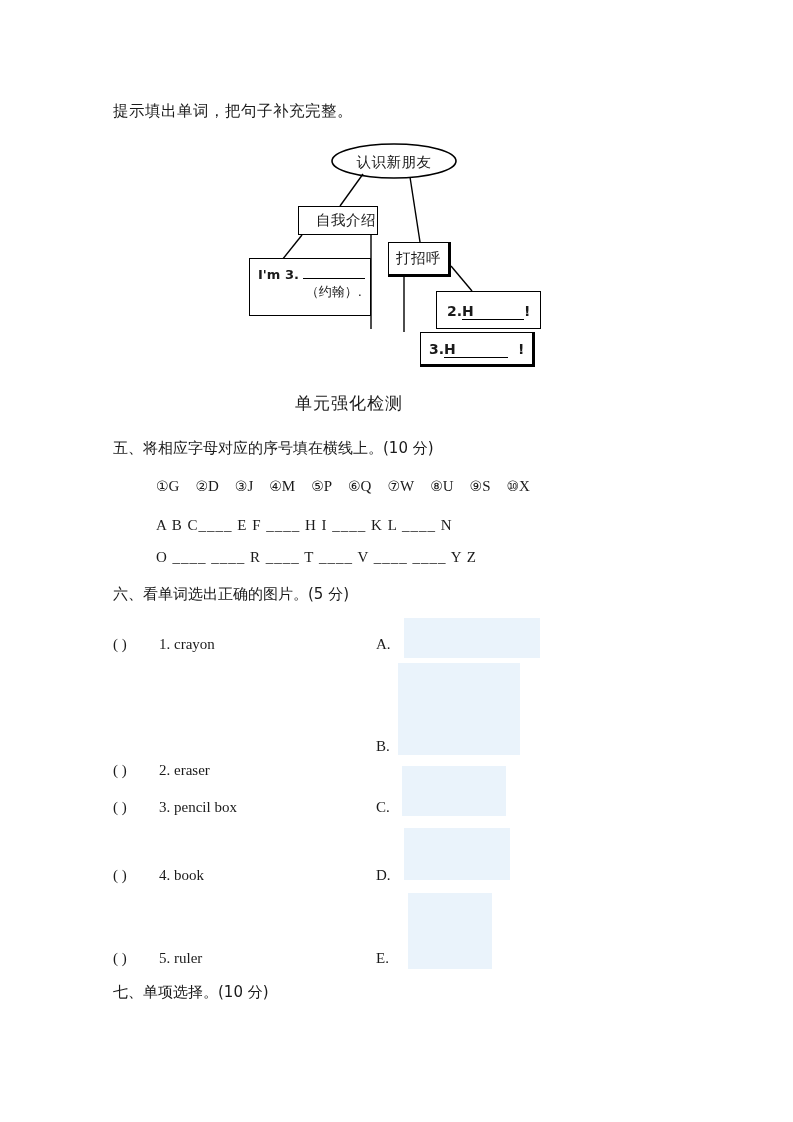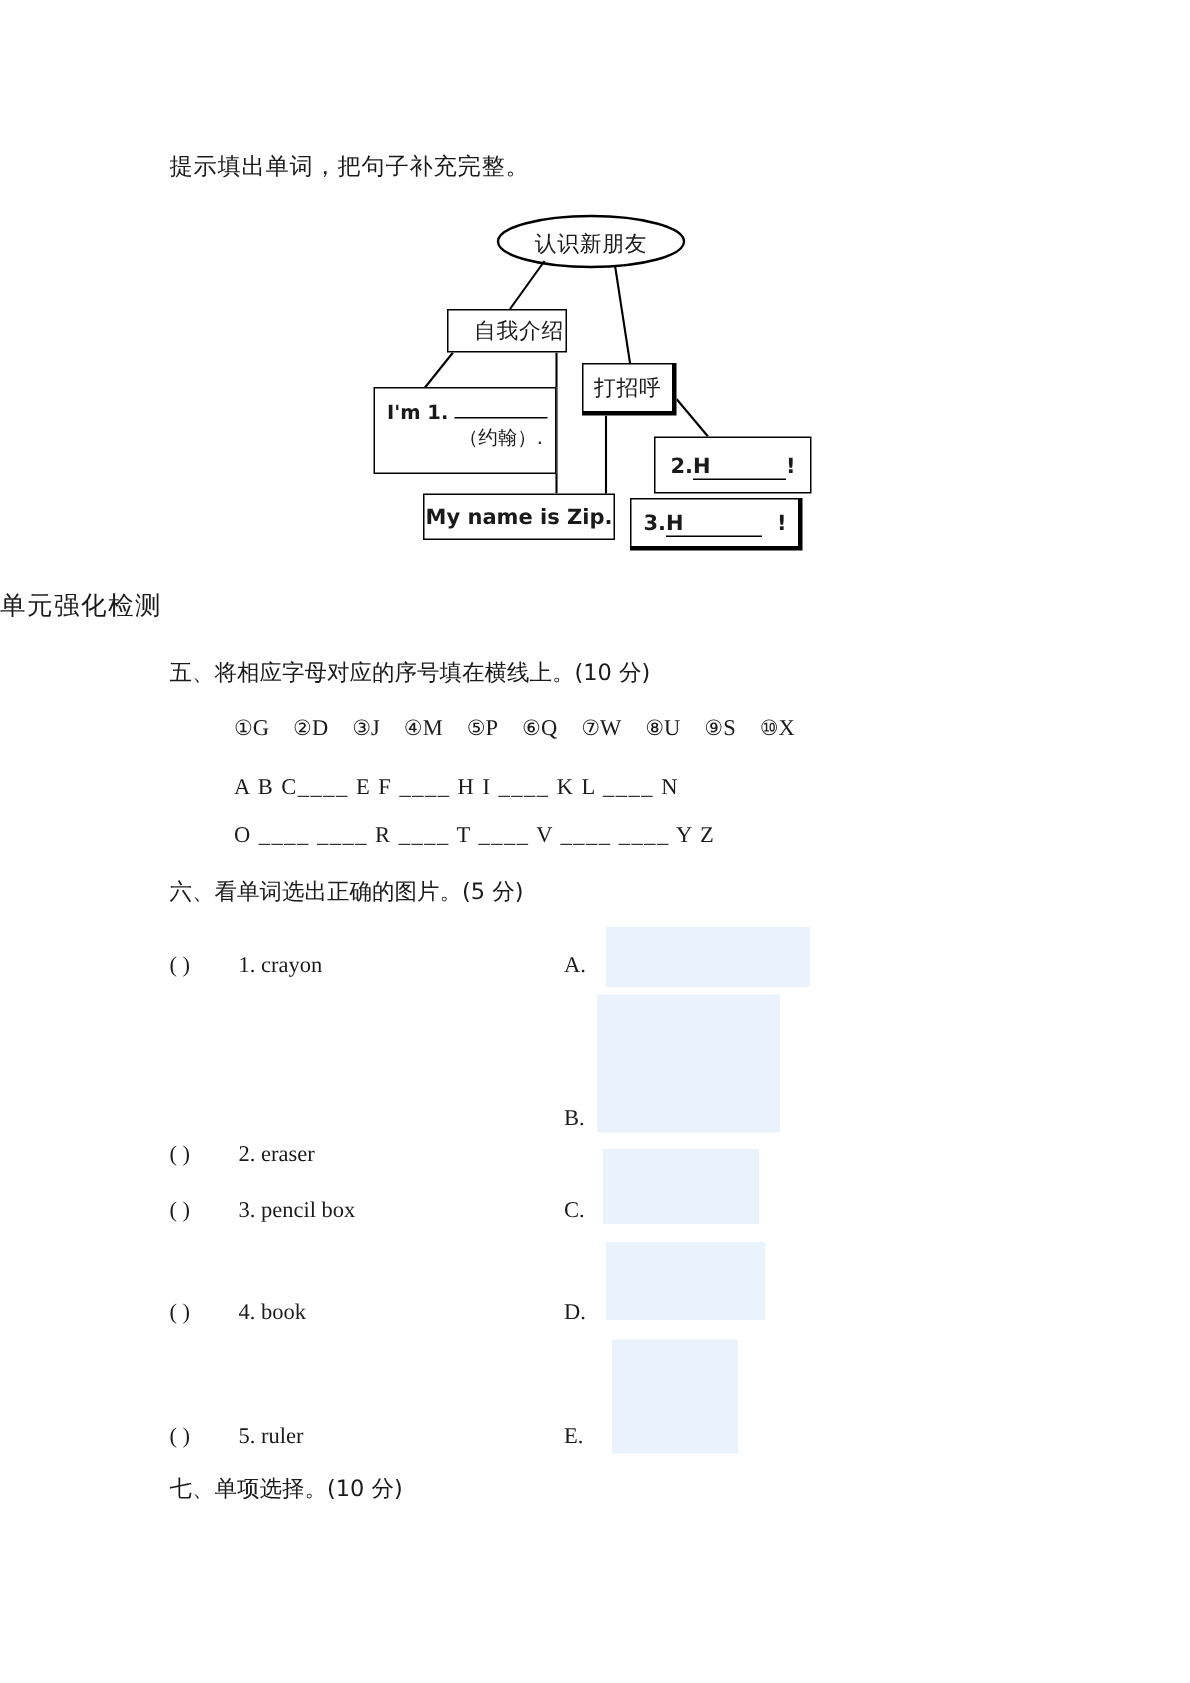--- a/index.html
+++ b/index.html
@@ -88,21 +88,21 @@
     display: inline-block;
     border-bottom: 1.6px solid #000;
     vertical-align: baseline;
   }
 
   
   #unit-title {
     position: absolute;
     left: 0; top: 392px;
     width: 698px;
-    text-align: left;
+    text-align: center;
     font-size: 17px;
     letter-spacing: 1px;
   }
 
   
   #sec5-heading {
     position: absolute;
     left: 113px; top: 439px;
     font-size: 15px;
     white-space: nowrap;
@@ -204,31 +204,28 @@
     <div id="node-intro" class="mm-box cn">
       <span>自我介绍</span>
     </div>
 
     <div id="node-greet" class="mm-box cn">
       <span>打招呼</span>
     </div>
 
     <div id="node-im" class="mm-box">
       <div style="line-height:17px;">
-        <span class="hand">I'm 1.</span>
+        <span class="hand">I'm 3.</span>
         <span class="blank-ul" style="width:62px;height:13px;"></span>
       </div>
       <div class="cn" style="line-height:18px;font-size:13px;text-align:right;">
         <span>（约翰）.</span>
       </div>
     </div>
 
-    <div id="node-zip" class="mm-box">
-      <span class="hand" style="font-size:14px;">My name is Zip.</span>
-    </div>
 
     <div id="node-h2" class="mm-box">
       <span class="hand" style="font-size:14px;">2.</span><span class="blank-ul hand" style="font-size:14px;width:62px;"><span>H</span></span><span class="hand" style="font-size:14px;">!</span>
     </div>
 
     <div id="node-h3" class="mm-box">
       <span class="hand" style="font-size:14px;">3.</span><span class="blank-ul hand" style="font-size:14px;width:64px;"><span>H</span></span><span class="hand" style="font-size:14px;padding-left:10px;">!</span>
     </div>
   </div>
 

